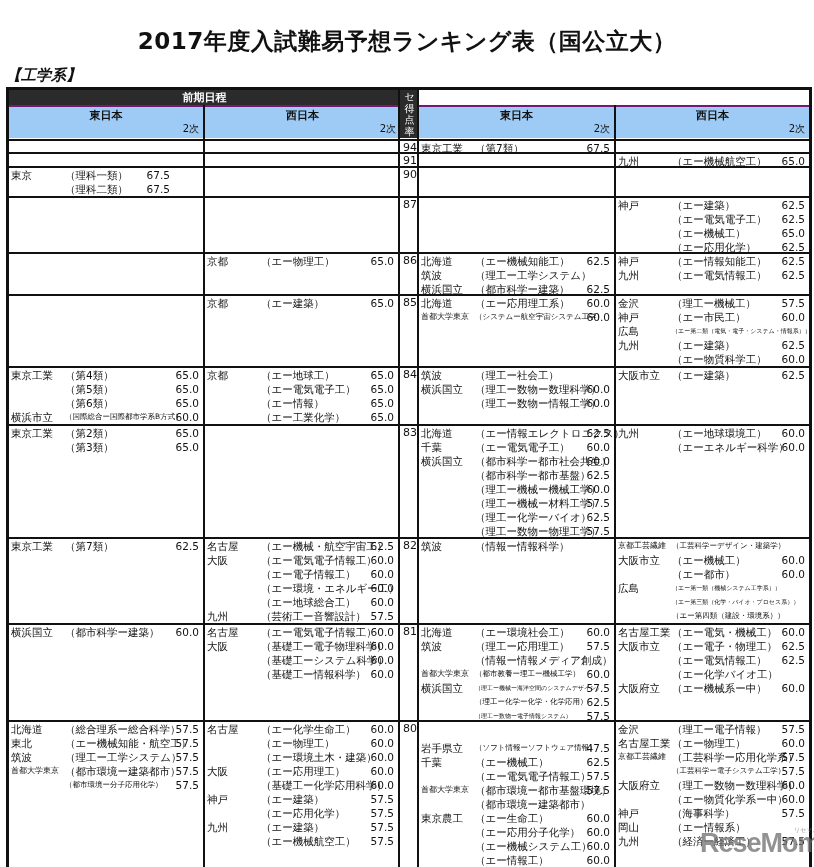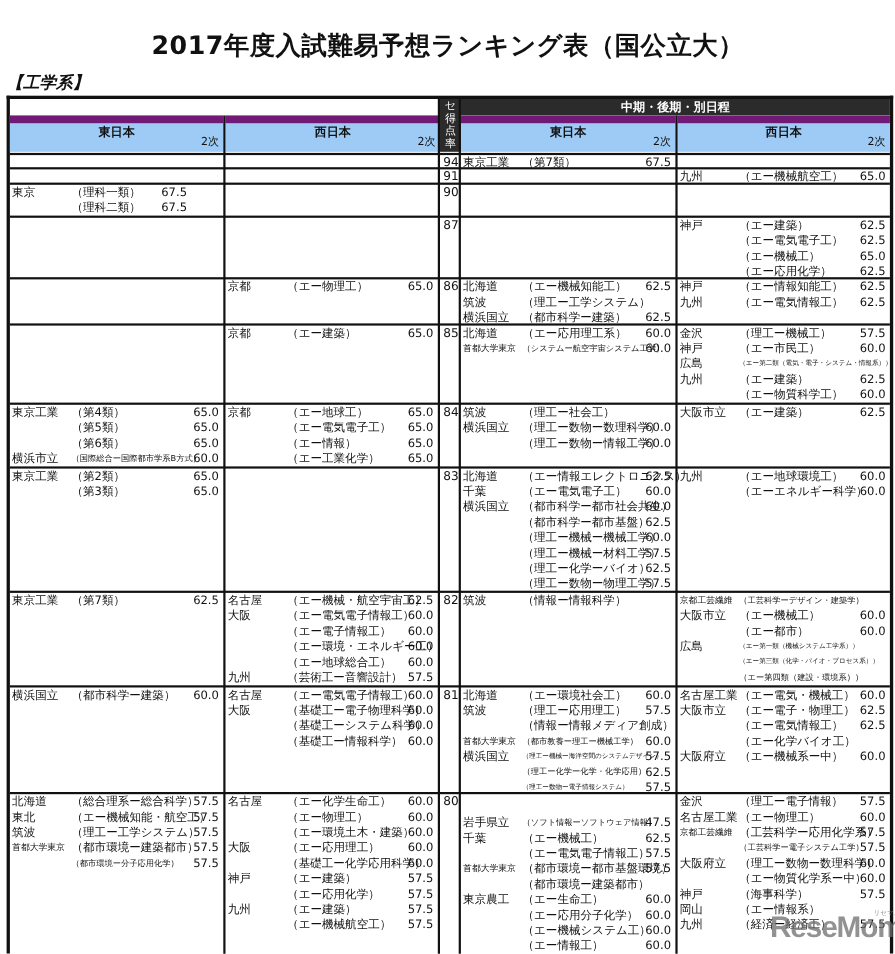--- a/index.html
+++ b/index.html
@@ -2,21 +2,21 @@
 <html><head>
 <meta charset="utf-8">
 <style>
   * { box-sizing: border-box; margin: 0; padding: 0; }
   html, body { width: 814px; height: 867px; overflow: hidden; background: #ffffff; }
   body { position: relative; font-family: "DejaVu Sans", "Liberation Sans", sans-serif; color: #111; }
   .title { position: absolute; left: 0; top: 26px; width: 814px; text-align: center; font-size: 23px; font-weight: bold; letter-spacing: 0.5px; color: #111; }
   .section { position: absolute; left: 6px; top: 66px; font-size: 15px; font-weight: bold; color: #111; font-style: italic; }
   .tbl { position: absolute; left: 6px; top: 87px; width: 806px; border: 3px solid #111; border-bottom: none; }
   .hdr-dark { position: absolute; top: 0; height: 15px; background: #2b2b2b; color: #fff; font-size: 11px; font-weight: bold; text-align: center; line-height: 15px; }
-  .hdr-blue { position: absolute; top: 15px; height: 33px; background: #9dcbf5; border-top: 7px solid #701a75; }
+  .hdr-blue { position: absolute; top: 15px; height: 33px; background: #9dcbf5; border-top: 2px solid #701a75; }
   .hdr-blue .reg { display: block; text-align: center; font-size: 11px; font-weight: bold; margin-top: 1px; }
   .hdr-blue .sub { position: absolute; right: 4px; bottom: 2px; font-size: 10px; }
   .score-hdr { position: absolute; top: 0; left: 391px; width: 19px; height: 48px; background: #2b2b2b; color: #fff; font-size: 10px; text-align: center; line-height: 11.5px; padding-top: 1px; }
   .vline { position: absolute; top: 15px; width: 2px; background: #111; }
   .row { position: absolute; left: 0; width: 800px; border-top: 2px solid #111; }
   .cell { position: absolute; top: 0; bottom: 0; }
   .score { position: absolute; top: 0; left: 391px; width: 19px; font-size: 11px; text-align: right; padding-right: 2px; line-height: 13px; }
   .entry { position: relative; height: 14px; font-size: 10.5px; line-height: 14px; white-space: nowrap; }
   .entry .u { position: absolute; left: 2px; }
   .entry .d { position: absolute; left: 56px; }
@@ -28,21 +28,21 @@
   .watermark small { position: absolute; right: 2px; top: -2px; font-size: 6px; letter-spacing: 0; font-weight: normal; }
 </style>
 </head>
 <body>
 
 <div class="title">2017年度入試難易予想ランキング表（国公立大）</div>
 <div class="section">【工学系】</div>
 
 <div class="tbl" id="tbl" style="height:780px;">
 
-  <div class="hdr-dark" style="left:410px;width:390px;">中期・後期・別日程</div>
+  <div class="hdr-dark" style="left:0;width:391px;">前期日程</div>
 
   <div class="score-hdr">
     <div>セ</div>
     <div>得</div>
     <div>点</div>
     <div>率</div>
   </div>
 
   <div class="hdr-blue" style="left:0;width:194px;">
     <span class="reg">東日本</span>

